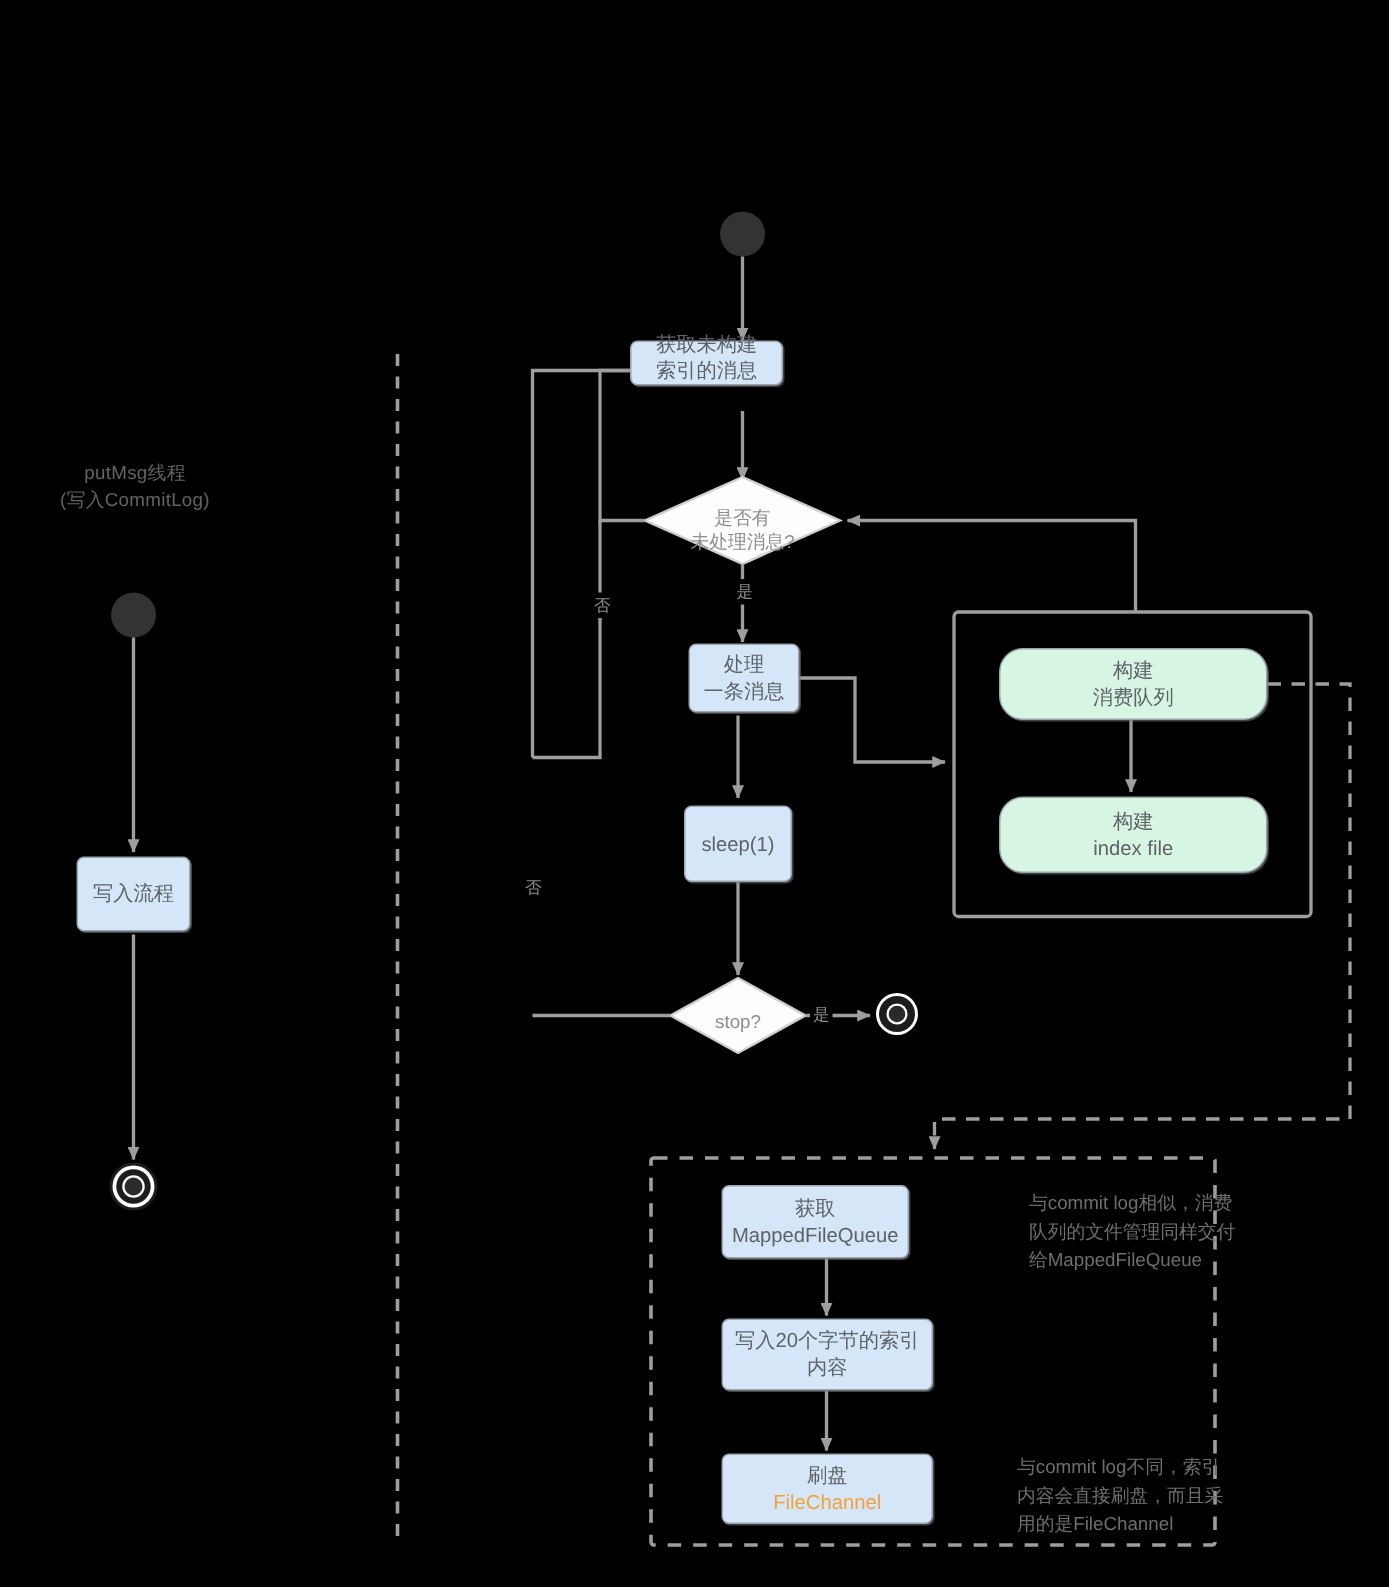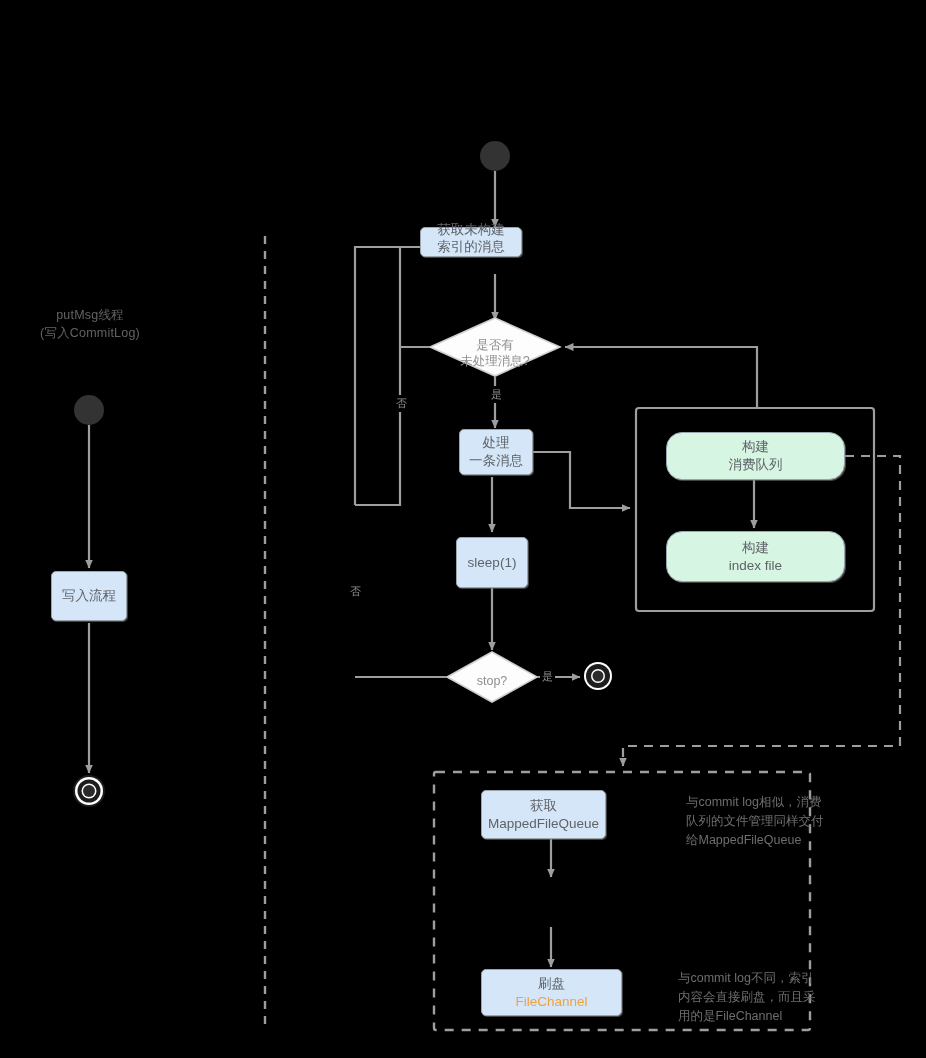--- a/index.html
+++ b/index.html
@@ -222,20 +222,26 @@
     </span>
   </div>
 
   <div class="node proc" style="left:481px; top:790px; width:125px; height:49px;">
     <span>
       <span class="ln1">获取</span>
       <span class="ln1">MappedFileQueue</span>
     </span>
   </div>
 
+  <div class="node proc" style="left:481px; top:879px; width:141px; height:48px;">
+    <span>
+      <span class="ln1">写入20个字节的索引</span>
+      <span class="ln1">内容</span>
+    </span>
+  </div>
 
   <div class="node proc" style="left:481px; top:969px; width:141px; height:47px;">
     <span>
       <span class="ln1">刷盘</span>
       <span class="ln1 orange">FileChannel</span>
     </span>
   </div>
 
   <div class="noteblk" style="left:643px; top:793px; width:165px;margin-left:43px;">
     <span class="ln1">与commit log相似，消费</span>

